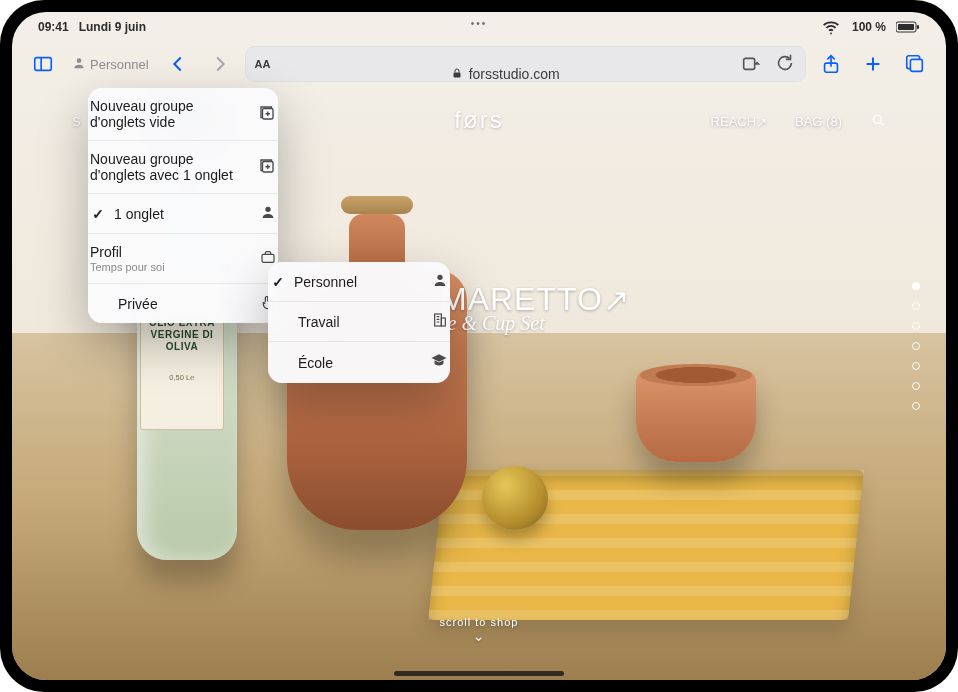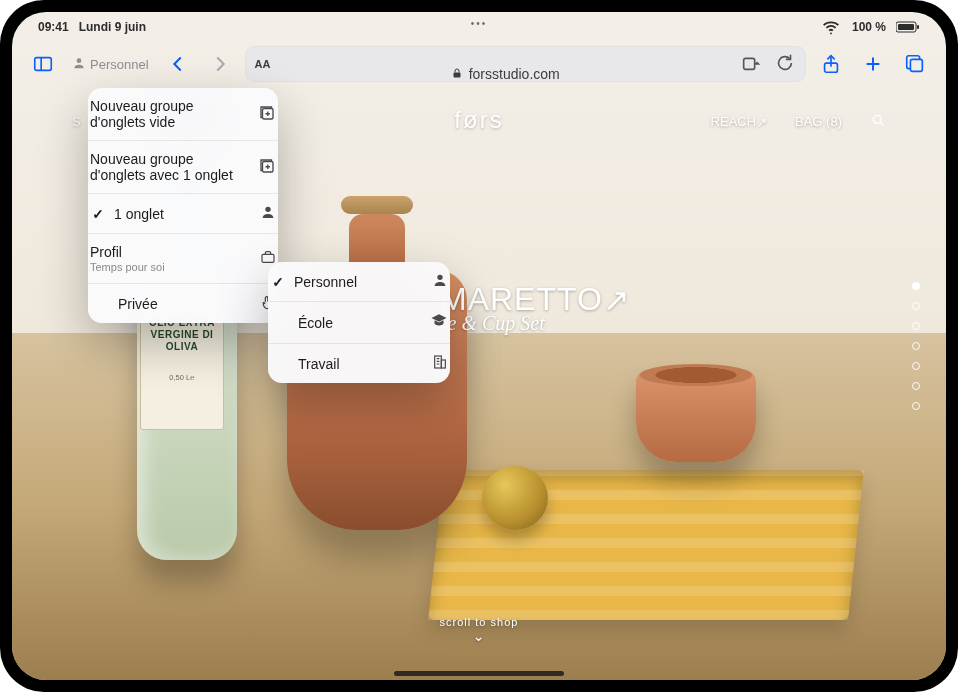--- a/index.html
+++ b/index.html
@@ -339,37 +339,37 @@
           <span>Personnel</span>
           </span>
         <span class="trail">
           <svg width="16" height="16" viewBox="0 0 24 24" fill="currentColor">
               <circle cx="12" cy="8" r="4"></circle>
               <path d="M4 21c0-4 4-6 8-6s8 2 8 6z"></path>
             </svg>
         </span>
       </div>
       <div class="row indent">
-        <span>École</span>
-        <span class="trail">
-          <svg width="18" height="18" viewBox="0 0 24 24" fill="currentColor">
-              <path d="M12 3 2 8l10 5 10-5-10-5z"></path>
-              <path d="M6 11v4c0 1.5 2.7 3 6 3s6-1.5 6-3v-4l-6 3-6-3z"></path>
-            </svg>
-        </span>
-      </div>
-      <div class="row indent">
         <span>Travail</span>
         <span class="trail">
           <svg width="16" height="16" viewBox="0 0 24 24" fill="none" stroke="currentColor" stroke-width="1.8">
               <rect x="4" y="3" width="10" height="18"></rect>
               <rect x="14" y="9" width="6" height="12"></rect>
               <line x1="7" y1="7" x2="11" y2="7"></line>
               <line x1="7" y1="11" x2="11" y2="11"></line>
               <line x1="7" y1="15" x2="11" y2="15"></line>
             </svg>
         </span>
       </div>
+      <div class="row indent">
+        <span>École</span>
+        <span class="trail">
+          <svg width="18" height="18" viewBox="0 0 24 24" fill="currentColor">
+              <path d="M12 3 2 8l10 5 10-5-10-5z"></path>
+              <path d="M6 11v4c0 1.5 2.7 3 6 3s6-1.5 6-3v-4l-6 3-6-3z"></path>
+            </svg>
+        </span>
+      </div>
     </div>
 
     <div class="home-ind"></div>
   </div>
 </div>
 
 </body></html>

